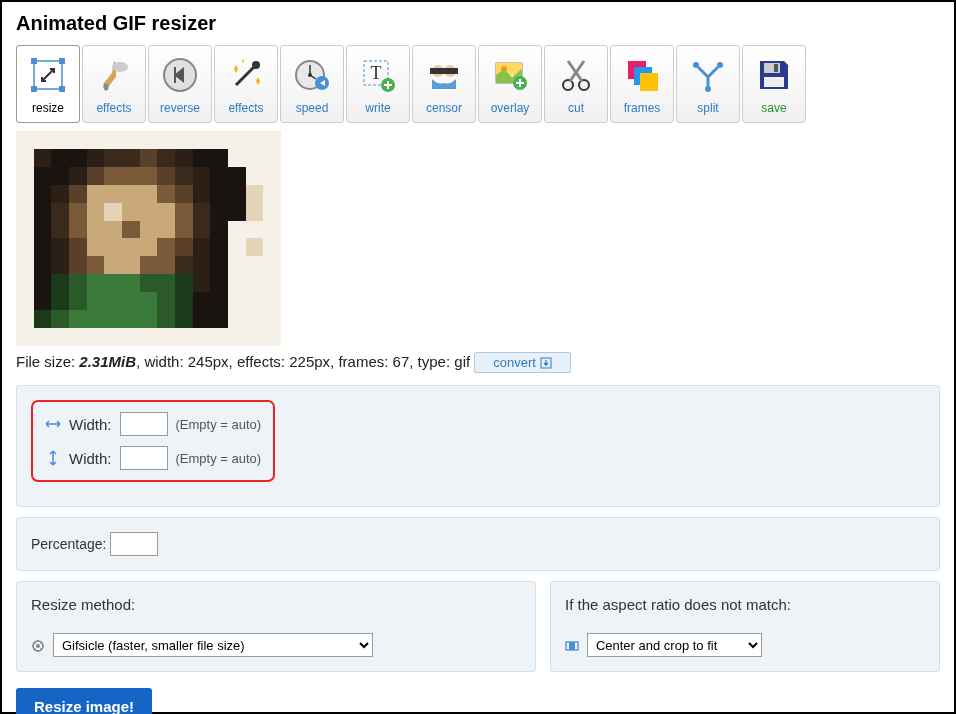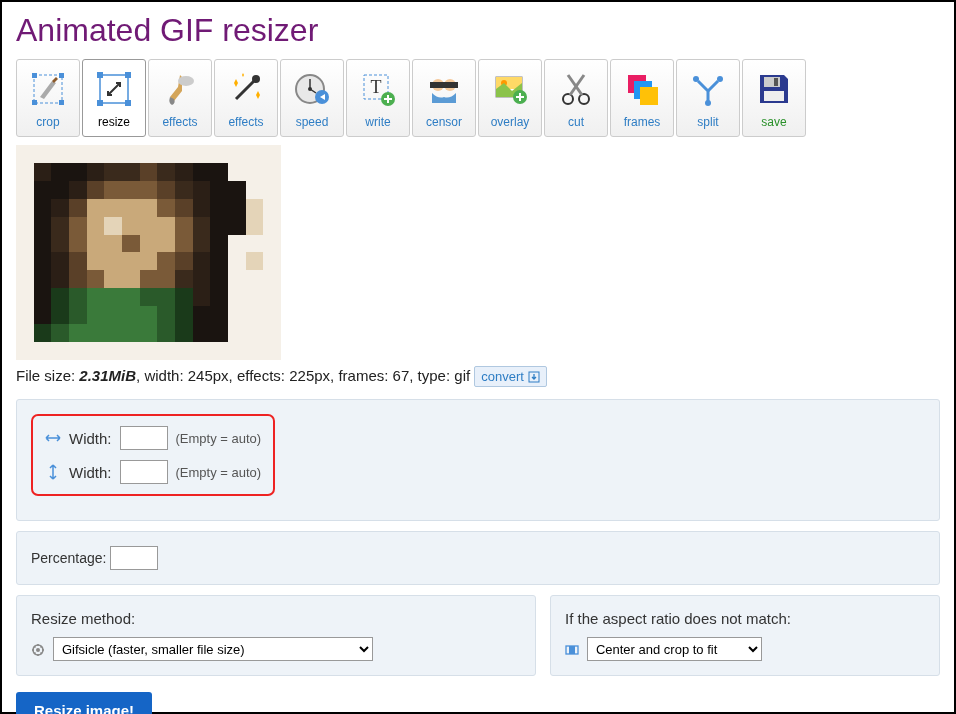--- a/index.html
+++ b/index.html
@@ -1,68 +1,54 @@
 <!DOCTYPE html>
 <html><head>
 <meta charset="utf-8">
 <style>
 * { box-sizing: border-box; margin: 0; padding: 0; }
 body { font-family: Arial, sans-serif; font-size: 14px; color: #333; background: #fff; }
 .container { width: 956px; height: 714px; border: 2px solid #000; padding: 10px 14px; position: relative; }
-h1 { font-size: 32px; font-weight: normal; color: #701a75; margin-bottom: 10px; }
+h1 { font-size: 20px; font-weight: bold; color: #000000; margin-bottom: 10px; }
 .toolbar { display: flex; gap: 2px; margin-bottom: 8px; }
 .tool-btn { display: flex; flex-direction: column; align-items: center; justify-content: center; width: 64px; height: 78px; border: 1px solid #ccc; background: linear-gradient(#fff, #f0f0f0); border-radius: 3px; cursor: pointer; font-size: 12px; color: #2e7dc4; }
 .tool-btn.active { background: #fff; border-color: #999; color: #000; }
 .tool-btn.save-btn { color: #2a912a; }
 .tool-icon { width: 44px; height: 44px; display: flex; align-items: center; justify-content: center; margin-bottom: 4px; }
 .preview-img { width: 265px; height: 215px; margin: 4px 0 6px 0; overflow: hidden; position: relative; }
 .pixels { width: 100%; height: 100%; display: grid; grid-template-columns: repeat(15, 1fr); grid-template-rows: repeat(12, 1fr); }
 .pixels div { width: 100%; height: 100%; }
 .fileinfo { font-size: 15px; color: #222; margin-bottom: 12px; }
 .fileinfo .bold { font-weight: bold; font-style: italic; }
-.convert-btn { display: inline-flex; align-items: center; gap: 4px; padding: 2px 6px; border: 1px solid #b0c8e0; background: #e8f0fa; color: #2e7dc4; font-size: 13px; cursor: pointer; border-radius: 2px; }
+.convert-btn { display: inline-flex; align-items: center; gap: 4px; padding: 2px 18px; border: 1px solid #b0c8e0; background: #e8f0fa; color: #2e7dc4; font-size: 13px; cursor: pointer; border-radius: 2px; }
 .panel { background: #eef3f8; border: 1px solid #d6dfe8; border-radius: 3px; padding: 14px; margin-bottom: 10px; }
 .panel-row { display: flex; gap: 14px; }
 .panel-row .panel { flex: 1; }
 .highlight-box { border: 2.5px solid #e22; border-radius: 7px; padding: 10px 12px; display: inline-block; margin-bottom: 10px; }
 .dim-row { display: flex; align-items: center; gap: 8px; margin-bottom: 10px; font-size: 15px; }
 .dim-row:last-child { margin-bottom: 0; }
 .dim-row .hint { color: #555; font-size: 13px; }
 .dim-icon { width: 16px; height: 16px; display: flex; align-items: center; justify-content: center; }
 input[type=text] { width: 48px; height: 24px; border: 1px solid #999; padding: 2px 4px; font-size: 13px; }
 select { height: 24px; border: 1px solid #999; font-size: 13px; padding: 2px 4px; background: #fff; }
 .method-sel { width: 320px; }
 .aspect-sel { width: 175px; }
-.label-block { font-size: 15px; margin-bottom: 10px; }
+.label-block { font-size: 15px; margin-bottom: 20px; }
 .gear-ic { width: 14px; height: 14px; display: inline-block; vertical-align: middle; margin-right: 4px; }
 .submit-btn { background: #1565c6; color: #fff; border: none; padding: 10px 18px; font-size: 15px; font-weight: bold; border-radius: 3px; cursor: pointer; margin-top: 6px; }
 </style>
 </head>
 <body>
 <div class="container">
 
 
 
 <h1>Animated GIF resizer</h1>
 
 <div class="toolbar">
-  <div class="tool-btn">
-    <span class="tool-icon">
-      <svg width="40" height="40" viewBox="0 0 40 40">
-            <rect x="6" y="6" width="28" height="28" fill="none" stroke="#4a90d9" stroke-dasharray="3,2"></rect>
-            <rect x="4" y="4" width="5" height="5" fill="#4a90d9"></rect>
-            <rect x="31" y="4" width="5" height="5" fill="#4a90d9"></rect>
-            <rect x="4" y="31" width="5" height="5" fill="#4a90d9"></rect>
-            <rect x="31" y="31" width="5" height="5" fill="#4a90d9"></rect>
-            <path d="M12 28 L24 12 L28 14 L16 30 Z" fill="#aaa"></path>
-            <path d="M24 12 L28 8 L30 10 L26 14 Z" fill="#8b5a2b"></path>
-          </svg>
-    </span>
-    <span>crop</span>
-  </div>
   <div class="tool-btn active">
     <span class="tool-icon">
       <svg width="40" height="40" viewBox="0 0 40 40">
             <rect x="6" y="6" width="28" height="28" fill="none" stroke="#4a90d9" stroke-width="1.5"></rect>
             <rect x="3" y="3" width="6" height="6" fill="#4a90d9"></rect>
             <rect x="31" y="3" width="6" height="6" fill="#4a90d9"></rect>
             <rect x="3" y="31" width="6" height="6" fill="#4a90d9"></rect>
             <rect x="31" y="31" width="6" height="6" fill="#4a90d9"></rect>
             <path d="M14 26 L26 14 M22 14 L26 14 L26 18 M14 22 L14 26 L18 26" stroke="#333" stroke-width="2" fill="none"></path>
           </svg>
@@ -71,20 +57,30 @@
   </div>
   <div class="tool-btn">
     <span class="tool-icon">
       <svg width="40" height="40" viewBox="0 0 40 40">
             <path d="M20 6 L18 18 L10 28 L14 32 L22 22 L22 8 Z" fill="#d4a559"></path>
             <ellipse cx="26" cy="12" rx="8" ry="5" fill="#ccc"></ellipse>
             <path d="M10 28 Q 8 34 12 36 Q 16 34 14 30 Z" fill="#888"></path>
           </svg>
     </span>
     <span>effects</span>
+  </div>
+  <div class="tool-btn">
+    <span class="tool-icon">
+      <svg width="40" height="40" viewBox="0 0 40 40">
+            <circle cx="20" cy="20" r="16" fill="#e0e0e0" stroke="#888" stroke-width="2"></circle>
+            <path d="M24 12 L14 20 L24 28 Z" fill="#555"></path>
+            <path d="M16 12 L14 12 L14 28 L16 28 Z" fill="#555"></path>
+          </svg>
+    </span>
+    <span>reverse</span>
   </div>
   <div class="tool-btn">
     <span class="tool-icon">
       <svg width="40" height="40" viewBox="0 0 40 40">
             <path d="M10 30 L28 12" stroke="#333" stroke-width="3"></path>
             <circle cx="30" cy="10" r="4" fill="#333"></circle>
             <path d="M8 14 L10 10 L12 14 L10 18 Z" fill="#ffb000"></path>
             <path d="M30 26 L32 22 L34 26 L32 30 Z" fill="#ffb000"></path>
             <path d="M16 6 L17 4 L18 6 L17 8 Z" fill="#ffb000"></path>
           </svg>

